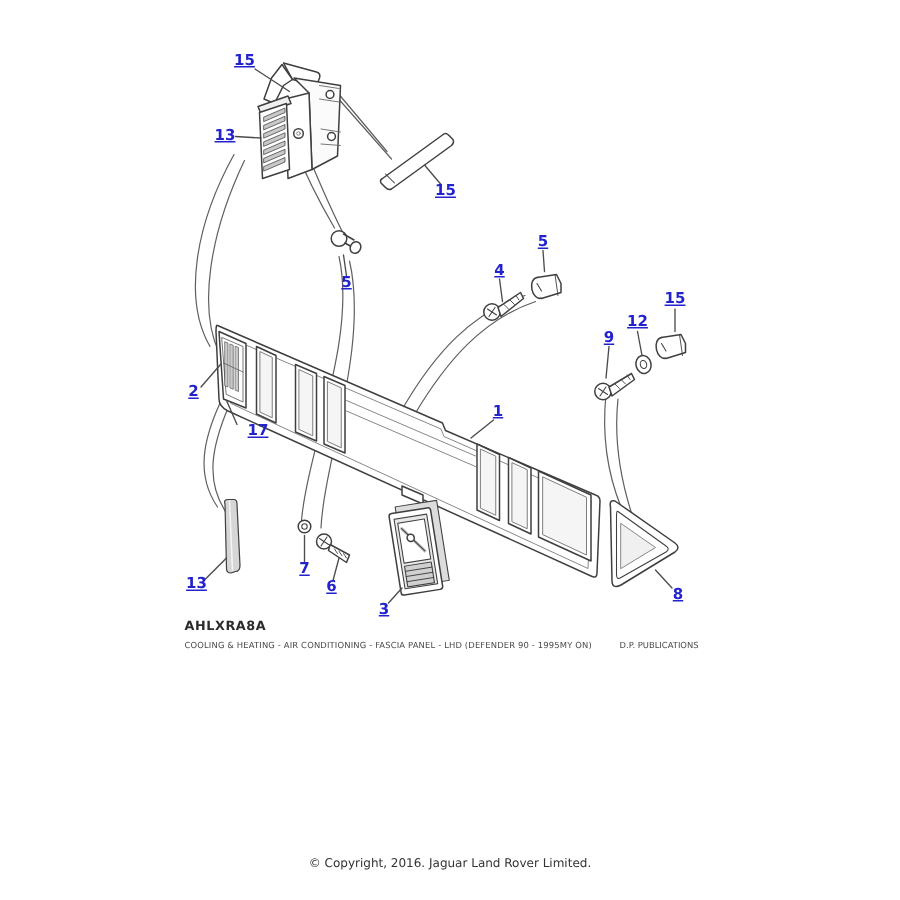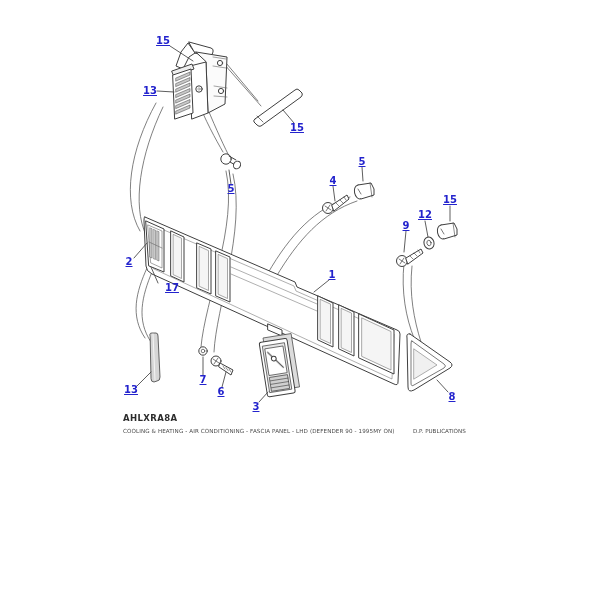--- a/index.html
+++ b/index.html
@@ -218,14 +218,15 @@
   <div class="callout" style="left:163px;top:41px">15</div>
   <div class="callout" style="left:150px;top:91px">13</div>
   <div class="callout" style="left:231px;top:189px">5</div>
   <div class="callout" style="left:297px;top:128px">15</div>
   <div class="callout" style="left:131px;top:390px">13</div>
   <div class="callout" style="left:172px;top:288px">17</div>
 
   <div class="code">AHLXRA8A</div>
   <div class="desc">COOLING &amp; HEATING - AIR CONDITIONING - FASCIA PANEL - LHD  (DEFENDER 90 - 1995MY ON)</div>
   <div class="pub">D.P. PUBLICATIONS</div>
+  <div class="copyright">© Copyright, 2016. Jaguar Land Rover Limited.</div>
 
 </div>
 
 </body></html>

